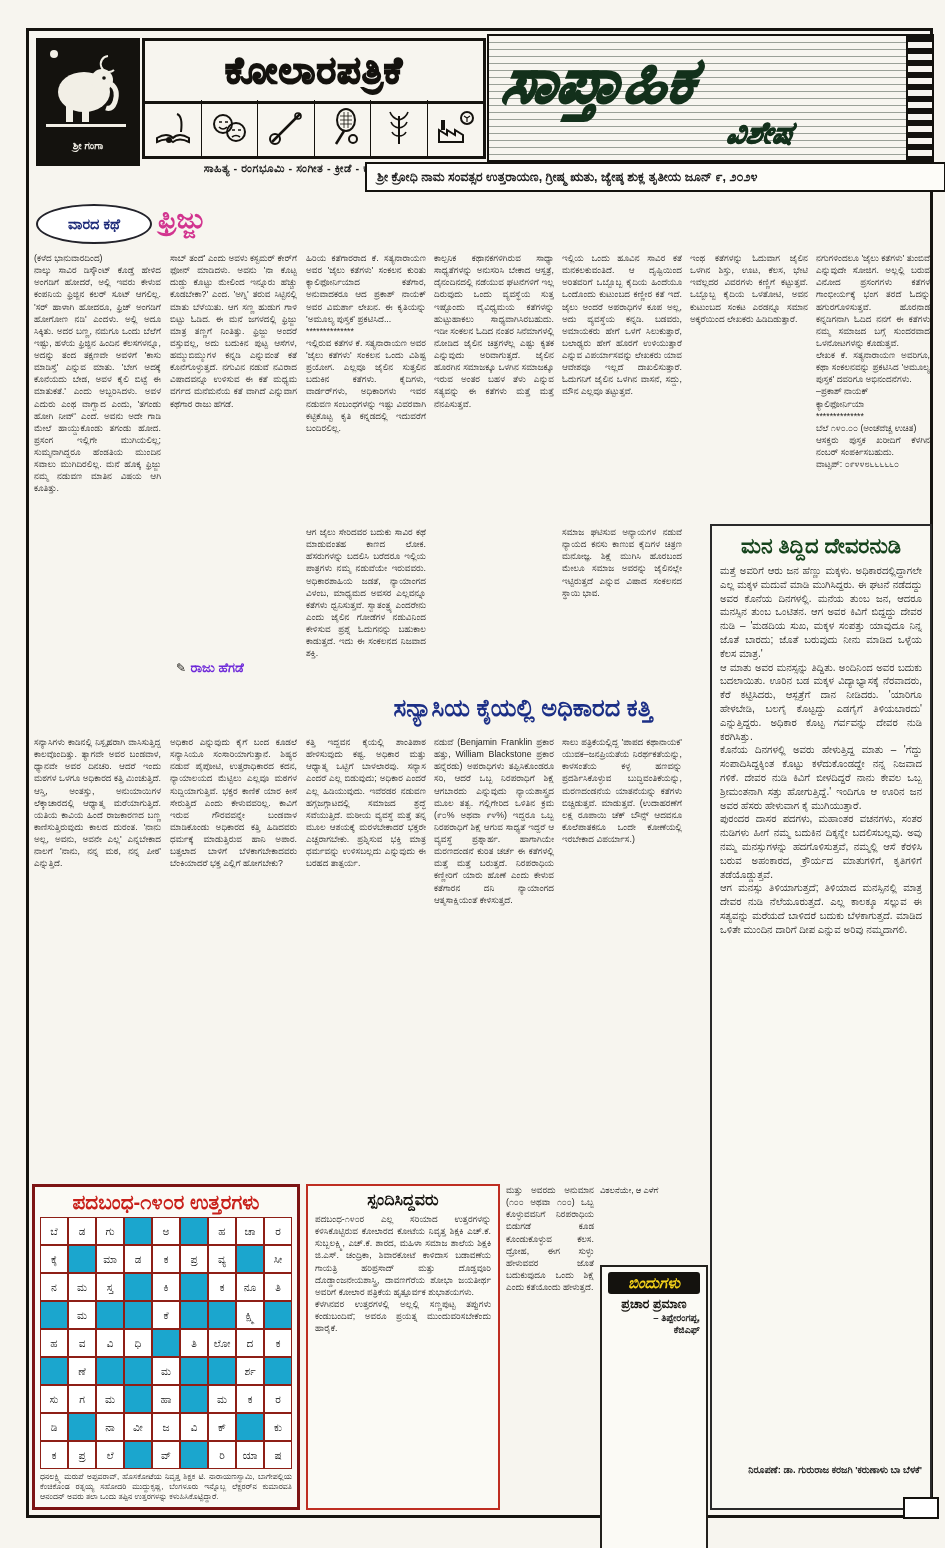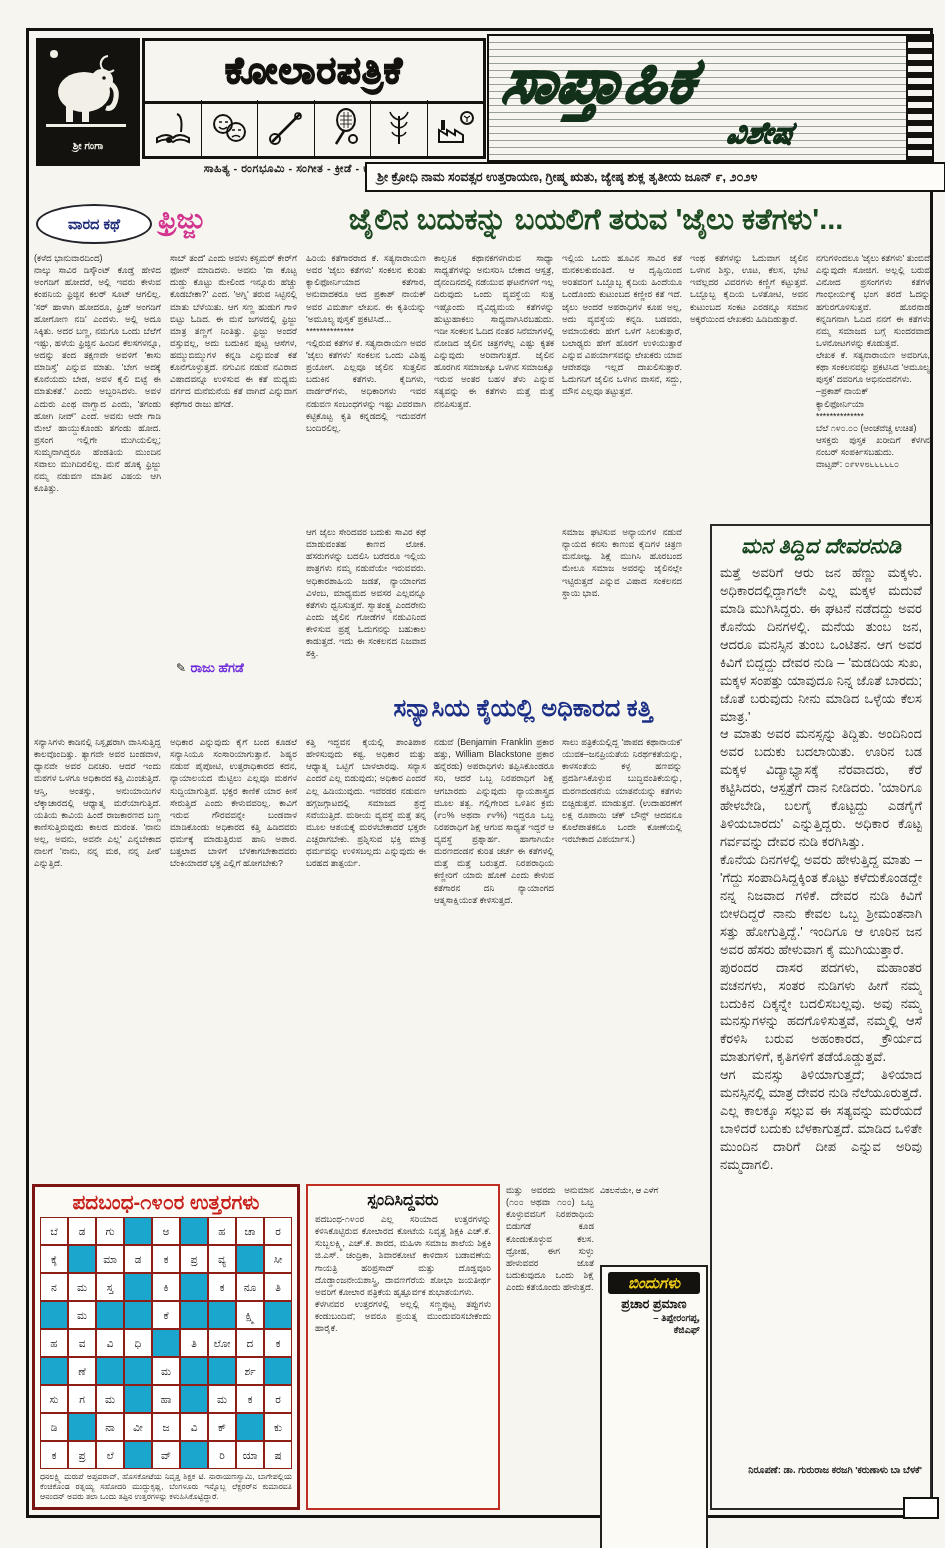--- a/index.html
+++ b/index.html
@@ -32,21 +32,21 @@
   .story-title{color:#d2348f;font-weight:900;font-size:27px;}
   .main-headline{color:#1d4a21;font-weight:900;font-size:29px;white-space:nowrap;}
   
   .body-text{font-size:8.8px;line-height:1.38;text-align:justify;white-space:pre-line;
              overflow:hidden;color:#201f1d;}
   .byline{color:#6d28d9;font-weight:bold;font-size:13px;}
   .pen{color:#14120e;font-size:12px;}
   .section-headline{color:#1c2f86;font-weight:900;font-size:24px;text-align:center;white-space:nowrap;}
   
   .dev-box{border:2.5px solid #2a2a2a;background:#f9f8f2;}
-  .dev-title{color:#16441d;font-weight:900;font-size:21px;text-align:center;font-style:italic;}
+  .dev-title{color:#16441d;font-weight:900;font-size:21px;text-align:center;}
   .dev-credit{font-weight:bold;font-size:9.5px;text-align:right;}
   .cw-box{border:3px solid #7d1414;background:#fbfaf5;}
   .cw-title{color:#c8201a;font-weight:900;font-size:20px;text-align:center;}
   .cw-grid{display:grid;grid-template-columns:repeat(9,28px);grid-auto-rows:28px;}
   .cw-cell{border:1px solid #8e1f16;background:#fff;display:flex;align-items:center;
            justify-content:center;font-size:10.5px;color:#222;}
   .cw-blk{background:#1ba6ce;}
   .cw-caption{font-size:7.8px;line-height:1.3;text-align:justify;}
   .resp-box{border:2.5px solid #bf2e22;background:#fbfaf5;}
   .resp-title{font-weight:900;font-size:16px;text-align:center;color:#14120e;}
@@ -144,21 +144,20 @@
   </div>
 
   <div class="abs dateline" style="left:365px;top:162px;width:567px;height:26px;">
     <span>ಶ್ರೀ ಕ್ರೋಧಿ ನಾಮ ಸಂವತ್ಸರ ಉತ್ತರಾಯಣ, ಗ್ರೀಷ್ಮ ಋತು, ಜ್ಯೇಷ್ಠ ಶುಕ್ಲ ತೃತೀಯ ಜೂನ್ ೯, ೨೦೨೪</span>
   </div>
 
   <div class="abs week-badge" style="left:36px;top:204px;width:112px;height:36px;">
     <span>ವಾರದ ಕಥೆ</span>
   </div>
   <div class="abs story-title" style="left:158px;top:204px;width:120px;">ಫ್ರಿಜ್ಜು</div>
-  <div class="abs main-headline" style="left:262px;top:203px;width:668px;text-align:center;">ಜೈಲಿನ ಬದುಕನ್ನು ಬಯಲಿಗೆ ತರುವ 'ಜೈಲು ಕತೆಗಳು'...</div>
 
   <div class="abs body-text" style="left:34px;top:252px;width:127px;height:434px;">(ಕಳೆದ ಭಾನುವಾರದಿಂದ)
 ನಾಲ್ಕು ಸಾವಿರ ಡಿಸ್ಕೌಂಟ್ ಕೊಡ್ತೆ ಹೇಳಿದ ಅಂಗಡಿಗೆ ಹೋದರೆ, ಅಲ್ಲಿ ಇವರು ಕೇಳುವ ಕಂಪನಿಯ ಫ್ರಿಜ್ಜಿನ ಕಲರ್ ಸೂಟ್ ಆಗಲಿಲ್ಲ. 'ಸರ್ ಹಾಳಾಗಿ ಹೋದರೂ, ಫ್ರಿಜ್ ಅಂಗಡಿಗೆ ಹೋಗೋಣ ನಡಿ' ಎಂದಳು. ಅಲ್ಲಿ ಅದೂ ಸಿಕ್ಕಿತು. ಅದರ ಬಣ್ಣ, ನಮಗೂ ಒಂದು ಬೆಲೆಗೆ ಇಷ್ಟು, ಹಳೆಯ ಫ್ರಿಜ್ಜಿನ ಹಿಂದಿನ ಕೆಲಸಗಳನ್ನೂ, ಅದನ್ನು ತಂದ ತಕ್ಷಣವೇ ಅವಳಿಗೆ 'ಕಾಸು ಮಾಡಿಸ್ತೆ' ಎನ್ನುವ ಮಾತು. 'ಬೇಗ ಅದಕ್ಕೆ ಕೊನೆಯದು ಬೇಡ, ಅವಳ ಕೈಲಿ ಬಿಟ್ಟೆ ಈ ಮಾತುಕತೆ.' ಎಂದು ಅಬ್ಬರಿಸಿದಳು. ಅವಳ ಎದುರು ಎಂಥ ವಾಗ್ವಾದ ಎಂದು, 'ತಗಂಡು ಹೋಗಿ ನೀವ್' ಎಂದೆ. ಅವನು ಅದೇ ಗಾಡಿ ಮೇಲೆ ಹಾಯ್ದುಕೊಂಡು ತಗಂಡು ಹೋದ. ಪ್ರಸಂಗ ಇಲ್ಲಿಗೇ ಮುಗಿಯಲಿಲ್ಲ; ಸುಮ್ಮನಾಗಿದ್ದರೂ ಹೆಂಡತಿಯ ಮುಂದಿನ ಸವಾಲು ಮುಗಿದಿರಲಿಲ್ಲ. ಮನೆ ಹೊಕ್ಕ ಫ್ರಿಜ್ಜು ನಮ್ಮ ನಡುವಣ ಮಾತಿನ ವಿಷಯ ಆಗಿ ಕೂತಿತ್ತು.</div>
   <div class="abs body-text" style="left:170px;top:252px;width:127px;height:398px;">ಸಾಬ್ ತಂದೆ' ಎಂದು ಅವಳು ಕಸ್ಟಮರ್ ಕೇರ್‌ಗೆ ಫೋನ್ ಮಾಡಿದಳು. ಅವನು 'ನಾ ಕೊಟ್ಟ ದುಡ್ಡು ಕೊಟ್ಟು ಮೇಲಿಂದ ಇನ್ನೂರು ಹೆಚ್ಚು ಕೊಡಬೇಕಾ?' ಎಂದ. 'ಅಗ್ನಿ' ತರುವ ಸಿಟ್ಟಿನಲ್ಲಿ ಮಾತು ಬೆಳೆಯಿತು. ಆಗ ಸಣ್ಣ ಹುಡುಗ ಗಾಳಿ ಬಿಟ್ಟು ಓಡಿದ. ಈ ಮನೆ ಜಗಳದಲ್ಲಿ ಫ್ರಿಜ್ಜು ಮಾತ್ರ ತಣ್ಣಗೆ ನಿಂತಿತ್ತು. ಫ್ರಿಜ್ಜು ಅಂದರೆ ವಸ್ತುವಲ್ಲ, ಅದು ಬದುಕಿನ ಪುಟ್ಟ ಆಸೆಗಳ, ಹಮ್ಮುಬಿಮ್ಮುಗಳ ಕನ್ನಡಿ ಎನ್ನುವಂತೆ ಕತೆ ಕೊನೆಗೊಳ್ಳುತ್ತದೆ. ನಗುವಿನ ನಡುವೆ ನವಿರಾದ ವಿಷಾದವನ್ನೂ ಉಳಿಸುವ ಈ ಕತೆ ಮಧ್ಯಮ ವರ್ಗದ ಮನೆಮನೆಯ ಕತೆ ವಾಗಿದೆ ಎನ್ನುವಾಗ ಕಥೆಗಾರ ರಾಜು ಹೆಗಡೆ.</div>
   <div class="abs" style="left:176px;top:658px;">
     <span class="pen">✎</span>
     <span class="byline">ರಾಜು ಹೆಗಡೆ</span>
   </div>
 
   <div class="abs body-text" style="left:306px;top:252px;width:120px;height:266px;">ಹಿರಿಯ ಕತೆಗಾರರಾದ ಕೆ. ಸತ್ಯನಾರಾಯಣ ಅವರ 'ಜೈಲು ಕತೆಗಳು' ಸಂಕಲನ ಕುರಿತು ಕ್ಯಾಲಿಫೋರ್ನಿಯಾದ ಕತೆಗಾರ, ಅನುವಾದಕರೂ ಆದ ಪ್ರಕಾಶ್ ನಾಯಕ್ ಅವರ ವಿಮರ್ಶಾ ಲೇಖನ. ಈ ಕೃತಿಯನ್ನು 'ಅಮೂಲ್ಯ ಪುಸ್ತಕ' ಪ್ರಕಟಿಸಿದೆ...
@@ -182,21 +181,21 @@
   <div class="abs section-headline" style="left:340px;top:694px;width:366px;">ಸನ್ಯಾಸಿಯ ಕೈಯಲ್ಲಿ ಅಧಿಕಾರದ ಕತ್ತಿ</div>
   <div class="abs body-text" style="left:34px;top:736px;width:127px;height:440px;">ಸನ್ಯಾಸಿಗಳು ಕಾಡಿನಲ್ಲಿ ನಿಸ್ಪೃಹರಾಗಿ ವಾಸಿಸುತ್ತಿದ್ದ ಕಾಲವೊಂದಿತ್ತು. ತ್ಯಾಗವೇ ಅವರ ಬಂಡವಾಳ, ಧ್ಯಾನವೇ ಅವರ ದಿನಚರಿ. ಆದರೆ ಇಂದು ಮಠಗಳ ಒಳಗೂ ಅಧಿಕಾರದ ಕತ್ತಿ ಮಿಂಚುತ್ತಿದೆ. ಆಸ್ತಿ, ಅಂತಸ್ತು, ಅನುಯಾಯಿಗಳ ಲೆಕ್ಕಾಚಾರದಲ್ಲಿ ಆಧ್ಯಾತ್ಮ ಮರೆಯಾಗುತ್ತಿದೆ. ಯತಿಯ ಕಾವಿಯ ಹಿಂದೆ ರಾಜಕಾರಣದ ಬಣ್ಣ ಕಾಣಿಸುತ್ತಿರುವುದು ಕಾಲದ ದುರಂತ. 'ನಾನು ಅಲ್ಲ, ಅವನು, ಅವನೇ ಎಲ್ಲ' ಎನ್ನಬೇಕಾದ ನಾಲಗೆ 'ನಾನು, ನನ್ನ ಮಠ, ನನ್ನ ಪೀಠ' ಎನ್ನುತ್ತಿದೆ.</div>
   <div class="abs body-text" style="left:170px;top:736px;width:127px;height:440px;">ಅಧಿಕಾರ ಎನ್ನುವುದು ಕೈಗೆ ಬಂದ ಕೂಡಲೆ ಸನ್ಯಾಸಿಯೂ ಸಂಸಾರಿಯಾಗುತ್ತಾನೆ. ಶಿಷ್ಯರ ನಡುವೆ ಪೈಪೋಟಿ, ಉತ್ತರಾಧಿಕಾರದ ಕದನ, ನ್ಯಾಯಾಲಯದ ಮೆಟ್ಟಿಲು ಎಲ್ಲವೂ ಮಠಗಳ ಸುದ್ದಿಯಾಗುತ್ತಿವೆ. ಭಕ್ತರ ಕಾಣಿಕೆ ಯಾರ ಕೀಸೆ ಸೇರುತ್ತಿದೆ ಎಂದು ಕೇಳುವವರಿಲ್ಲ. ಕಾವಿಗೆ ಇರುವ ಗೌರವವನ್ನೇ ಬಂಡವಾಳ ಮಾಡಿಕೊಂಡು ಅಧಿಕಾರದ ಕತ್ತಿ ಹಿಡಿದವರು ಧರ್ಮಕ್ಕೆ ಮಾಡುತ್ತಿರುವ ಹಾನಿ ಅಪಾರ. ಬತ್ತಲಾದ ಬಾಳಿಗೆ ಬೆಳಕಾಗಬೇಕಾದವರು ಬೆಂಕಿಯಾದರೆ ಭಕ್ತ ಎಲ್ಲಿಗೆ ಹೋಗಬೇಕು?</div>
   <div class="abs body-text" style="left:306px;top:736px;width:120px;height:440px;">ಕತ್ತಿ ಇದ್ದವನ ಕೈಯಲ್ಲಿ ಶಾಂತಿಪಾಠ ಹೇಳಿಸುವುದು ಕಷ್ಟ. ಅಧಿಕಾರ ಮತ್ತು ಆಧ್ಯಾತ್ಮ ಒಟ್ಟಿಗೆ ಬಾಳಲಾರವು. ಸನ್ಯಾಸ ಎಂದರೆ ಎಲ್ಲ ಬಿಡುವುದು; ಅಧಿಕಾರ ಎಂದರೆ ಎಲ್ಲ ಹಿಡಿಯುವುದು. ಇವೆರಡರ ನಡುವಣ ಹಗ್ಗಜಗ್ಗಾಟದಲ್ಲಿ ಸಮಾಜದ ಶ್ರದ್ಧೆ ಸವೆಯುತ್ತಿದೆ. ಮಠೀಯ ವ್ಯವಸ್ಥೆ ಮತ್ತೆ ತನ್ನ ಮೂಲ ಆಶಯಕ್ಕೆ ಮರಳಬೇಕಾದರೆ ಭಕ್ತರೇ ಎಚ್ಚರಾಗಬೇಕು. ಪ್ರಶ್ನಿಸುವ ಭಕ್ತಿ ಮಾತ್ರ ಧರ್ಮವನ್ನು ಉಳಿಸಬಲ್ಲದು ಎನ್ನುವುದು ಈ ಬರಹದ ತಾತ್ಪರ್ಯ.</div>
 
   <div class="abs body-text" style="left:434px;top:736px;width:120px;height:440px;">ನಡುವೆ (Benjamin Franklin ಪ್ರಕಾರ ಹತ್ತು, William Blackstone ಪ್ರಕಾರ ಹನ್ನೆರಡು) ಅಪರಾಧಿಗಳು ತಪ್ಪಿಸಿಕೊಂಡರೂ ಸರಿ, ಆದರೆ ಒಬ್ಬ ನಿರಪರಾಧಿಗೆ ಶಿಕ್ಷೆ ಆಗಬಾರದು ಎನ್ನುವುದು ನ್ಯಾಯಶಾಸ್ತ್ರದ ಮೂಲ ತತ್ವ. ಗಲ್ಲಿಗೇರಿದ ಒಳಿತಿನ ಕ್ರಮ (೯೦% ಅಥವಾ ೯೪%) ಇದ್ದರೂ ಒಬ್ಬ ನಿರಪರಾಧಿಗೆ ಶಿಕ್ಷೆ ಆಗುವ ಸಾಧ್ಯತೆ ಇದ್ದರೆ ಆ ವ್ಯವಸ್ಥೆ ಪ್ರಶ್ನಾರ್ಹ. ಹಾಗಾಗಿಯೇ ಮರಣದಂಡನೆ ಕುರಿತ ಚರ್ಚೆ ಈ ಕತೆಗಳಲ್ಲಿ ಮತ್ತೆ ಮತ್ತೆ ಬರುತ್ತದೆ. ನಿರಪರಾಧಿಯ ಕಣ್ಣೀರಿಗೆ ಯಾರು ಹೊಣೆ ಎಂದು ಕೇಳುವ ಕತೆಗಾರನ ದನಿ ನ್ಯಾಯಾಂಗದ ಆತ್ಮಸಾಕ್ಷಿಯಂತೆ ಕೇಳಿಸುತ್ತದೆ.</div>
   <div class="abs body-text" style="left:562px;top:736px;width:120px;height:440px;">ಸಾಲು ಪತ್ರಿಕೆಯಲ್ಲಿದ್ದ 'ಪಾಪದ ಕಥಾನಾಯಕ' ಯುವಕ–ಜನಪ್ರಿಯತೆಯ ನಿರರ್ಥಕತೆಯನ್ನು, ಕಾಳಸಂತೆಯ ಕಳ್ಳ ಹಣವನ್ನು ಪ್ರದರ್ಶಿಸಿಕೊಳ್ಳುವ ಬುದ್ಧಿವಂತಿಕೆಯನ್ನು, ಮರಣದಂಡನೆಯ ಯಾತನೆಯನ್ನು ಕತೆಗಳು ಬಿಚ್ಚಿಡುತ್ತವೆ. ಮಾಡುತ್ತವೆ. (ಉದಾಹರಣೆಗೆ ಲಕ್ಷ ರೂಪಾಯಿ ಚೆಕ್ ಬೌನ್ಸ್ ಆದವನೂ ಕೊಲೆಪಾತಕನೂ ಒಂದೇ ಕೋಣೆಯಲ್ಲಿ ಇರಬೇಕಾದ ವಿಪರ್ಯಾಸ.)</div>
 
   <div class="abs dev-box" style="left:710px;top:524px;width:222px;height:986px;padding:8px 8px;box-sizing:border-box;">
     <div class="dev-title">ಮನ ತಿದ್ದಿದ ದೇವರನುಡಿ</div>
-    <div class="body-text" style="margin-top:6px;height:900px;font-size:13px;">ಮತ್ತೆ ಅವರಿಗೆ ಆರು ಜನ ಹೆಣ್ಣು ಮಕ್ಕಳು. ಅಧಿಕಾರದಲ್ಲಿದ್ದಾಗಲೇ ಎಲ್ಲ ಮಕ್ಕಳ ಮದುವೆ ಮಾಡಿ ಮುಗಿಸಿದ್ದರು. ಈ ಘಟನೆ ನಡೆದದ್ದು ಅವರ ಕೊನೆಯ ದಿನಗಳಲ್ಲಿ. ಮನೆಯ ತುಂಬ ಜನ, ಆದರೂ ಮನಸ್ಸಿನ ತುಂಬ ಒಂಟಿತನ. ಆಗ ಅವರ ಕಿವಿಗೆ ಬಿದ್ದದ್ದು ದೇವರ ನುಡಿ – 'ಮಡದಿಯ ಸುಖ, ಮಕ್ಕಳ ಸಂಪತ್ತು ಯಾವುದೂ ನಿನ್ನ ಜೊತೆ ಬಾರದು; ಜೊತೆ ಬರುವುದು ನೀನು ಮಾಡಿದ ಒಳ್ಳೆಯ ಕೆಲಸ ಮಾತ್ರ.'
+    <div class="body-text" style="margin-top:6px;height:900px;font-size:10px;">ಮತ್ತೆ ಅವರಿಗೆ ಆರು ಜನ ಹೆಣ್ಣು ಮಕ್ಕಳು. ಅಧಿಕಾರದಲ್ಲಿದ್ದಾಗಲೇ ಎಲ್ಲ ಮಕ್ಕಳ ಮದುವೆ ಮಾಡಿ ಮುಗಿಸಿದ್ದರು. ಈ ಘಟನೆ ನಡೆದದ್ದು ಅವರ ಕೊನೆಯ ದಿನಗಳಲ್ಲಿ. ಮನೆಯ ತುಂಬ ಜನ, ಆದರೂ ಮನಸ್ಸಿನ ತುಂಬ ಒಂಟಿತನ. ಆಗ ಅವರ ಕಿವಿಗೆ ಬಿದ್ದದ್ದು ದೇವರ ನುಡಿ – 'ಮಡದಿಯ ಸುಖ, ಮಕ್ಕಳ ಸಂಪತ್ತು ಯಾವುದೂ ನಿನ್ನ ಜೊತೆ ಬಾರದು; ಜೊತೆ ಬರುವುದು ನೀನು ಮಾಡಿದ ಒಳ್ಳೆಯ ಕೆಲಸ ಮಾತ್ರ.'
 ಆ ಮಾತು ಅವರ ಮನಸ್ಸನ್ನು ತಿದ್ದಿತು. ಅಂದಿನಿಂದ ಅವರ ಬದುಕು ಬದಲಾಯಿತು. ಊರಿನ ಬಡ ಮಕ್ಕಳ ವಿದ್ಯಾಭ್ಯಾಸಕ್ಕೆ ನೆರವಾದರು, ಕೆರೆ ಕಟ್ಟಿಸಿದರು, ಆಸ್ಪತ್ರೆಗೆ ದಾನ ನೀಡಿದರು. 'ಯಾರಿಗೂ ಹೇಳಬೇಡಿ, ಬಲಗೈ ಕೊಟ್ಟದ್ದು ಎಡಗೈಗೆ ತಿಳಿಯಬಾರದು' ಎನ್ನುತ್ತಿದ್ದರು. ಅಧಿಕಾರ ಕೊಟ್ಟ ಗರ್ವವನ್ನು ದೇವರ ನುಡಿ ಕರಗಿಸಿತ್ತು.
 ಕೊನೆಯ ದಿನಗಳಲ್ಲಿ ಅವರು ಹೇಳುತ್ತಿದ್ದ ಮಾತು – 'ಗೆದ್ದು ಸಂಪಾದಿಸಿದ್ದಕ್ಕಿಂತ ಕೊಟ್ಟು ಕಳೆದುಕೊಂಡದ್ದೇ ನನ್ನ ನಿಜವಾದ ಗಳಿಕೆ. ದೇವರ ನುಡಿ ಕಿವಿಗೆ ಬೀಳದಿದ್ದರೆ ನಾನು ಕೇವಲ ಒಬ್ಬ ಶ್ರೀಮಂತನಾಗಿ ಸತ್ತು ಹೋಗುತ್ತಿದ್ದೆ.' ಇಂದಿಗೂ ಆ ಊರಿನ ಜನ ಅವರ ಹೆಸರು ಹೇಳುವಾಗ ಕೈ ಮುಗಿಯುತ್ತಾರೆ.
 ಪುರಂದರ ದಾಸರ ಪದಗಳು, ಮಹಾಂತರ ವಚನಗಳು, ಸಂತರ ನುಡಿಗಳು ಹೀಗೆ ನಮ್ಮ ಬದುಕಿನ ದಿಕ್ಕನ್ನೇ ಬದಲಿಸಬಲ್ಲವು. ಅವು ನಮ್ಮ ಮನಸ್ಸುಗಳನ್ನು ಹದಗೊಳಿಸುತ್ತವೆ, ನಮ್ಮಲ್ಲಿ ಆಸೆ ಕೆರಳಿಸಿ ಬರುವ ಅಹಂಕಾರದ, ಕ್ರೌರ್ಯದ ಮಾತುಗಳಿಗೆ, ಕೃತಿಗಳಿಗೆ ತಡೆಯೊಡ್ಡುತ್ತವೆ.
 ಆಗ ಮನಸ್ಸು ತಿಳಿಯಾಗುತ್ತದೆ; ತಿಳಿಯಾದ ಮನಸ್ಸಿನಲ್ಲಿ ಮಾತ್ರ ದೇವರ ನುಡಿ ನೆಲೆಯೂರುತ್ತದೆ. ಎಲ್ಲ ಕಾಲಕ್ಕೂ ಸಲ್ಲುವ ಈ ಸತ್ಯವನ್ನು ಮರೆಯದೆ ಬಾಳಿದರೆ ಬದುಕು ಬೆಳಕಾಗುತ್ತದೆ. ಮಾಡಿದ ಒಳಿತೇ ಮುಂದಿನ ದಾರಿಗೆ ದೀಪ ಎನ್ನುವ ಅರಿವು ನಮ್ಮದಾಗಲಿ.</div>
     <div class="dev-credit">ನಿರೂಪಣೆ: ಡಾ. ಗುರುರಾಜ ಕರಜಗಿ 'ಕರುಣಾಳು ಬಾ ಬೆಳಕೆ'</div>
   </div>
 
   <div class="abs cw-box" style="left:32px;top:1184px;width:268px;height:326px;box-sizing:border-box;padding:4px 5px;">
     <div class="cw-title">ಪದಬಂಧ-೧೪೦ರ ಉತ್ತರಗಳು</div>
     <div class="cw-grid" id="cwGrid" style="margin:3px auto 0 auto;width:252px;">

